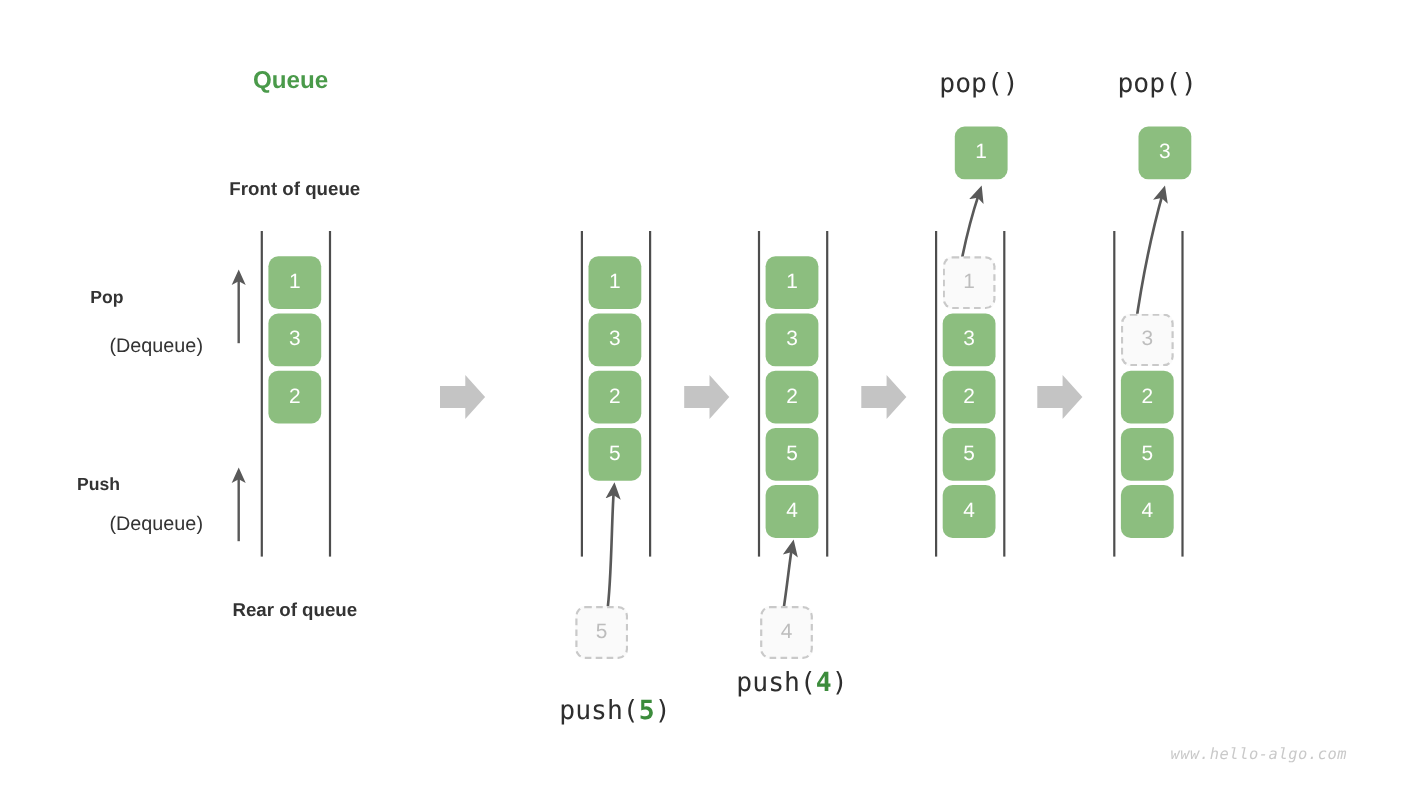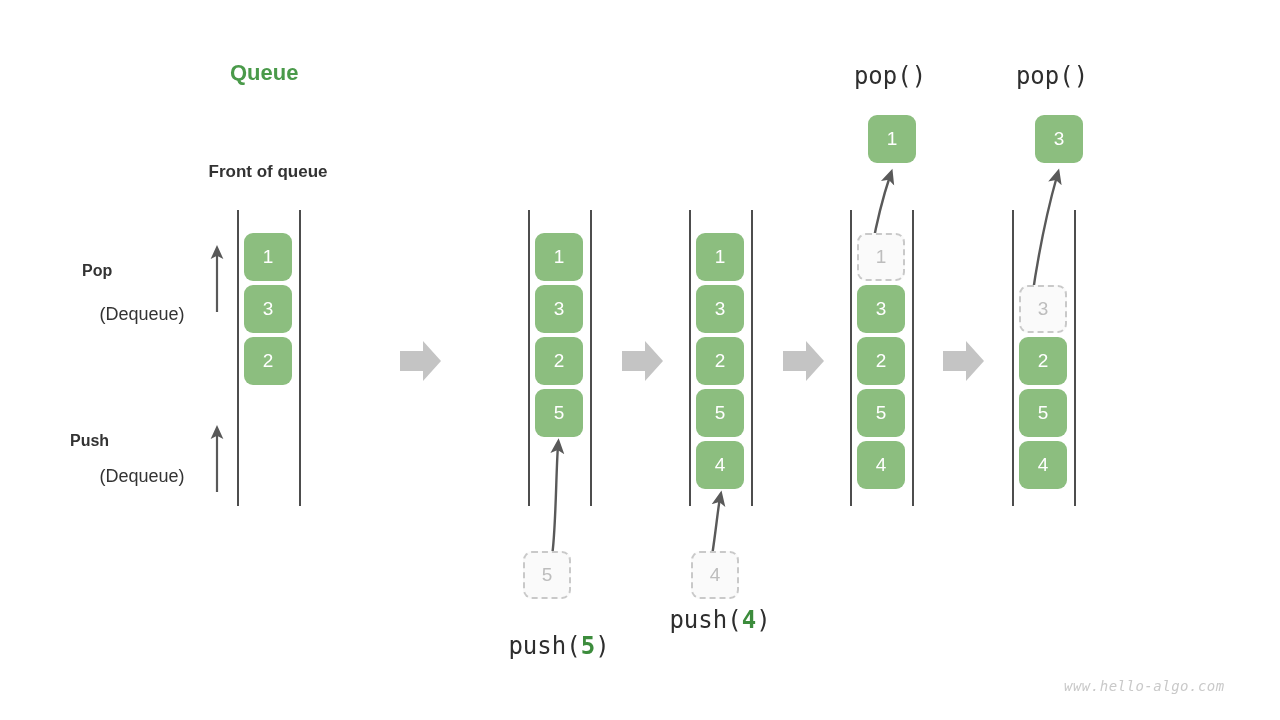--- a/index.html
+++ b/index.html
@@ -154,20 +154,21 @@
       <path d="M783,351 L806,351 L806,341 L824,361 L806,381 L806,371 L783,371 Z" fill="#c4c4c4"></path>
     </g>
     <g>
       <path d="M943,351 L966,351 L966,341 L984,361 L966,381 L966,371 L943,371 Z" fill="#c4c4c4"></path>
     </g>
   </svg>
 
   <div class="title" style="left:230px; top:60px;">Queue</div>
 
   <div class="hdr-label" style="left:168px; top:162px; width:200px;">Front of queue</div>
+  <div class="hdr-label" style="left:168px; top:545px; width:200px;">Rear of queue</div>
 
   <div class="side-label-bold" style="left:82px; top:262px; width:120px;">Pop</div>
   <div class="side-label-sub" style="left:72px; top:304px; width:140px;">(Dequeue)</div>
 
   <div class="side-label-bold" style="left:70px; top:432px; width:120px;">Push</div>
   <div class="side-label-sub" style="left:72px; top:466px; width:140px;">(Dequeue)</div>
 
   <div>
     <div class="rail" style="left:237px; top:210px; height:296px;"></div>
     <div class="rail" style="left:299px; top:210px; height:296px;"></div>

